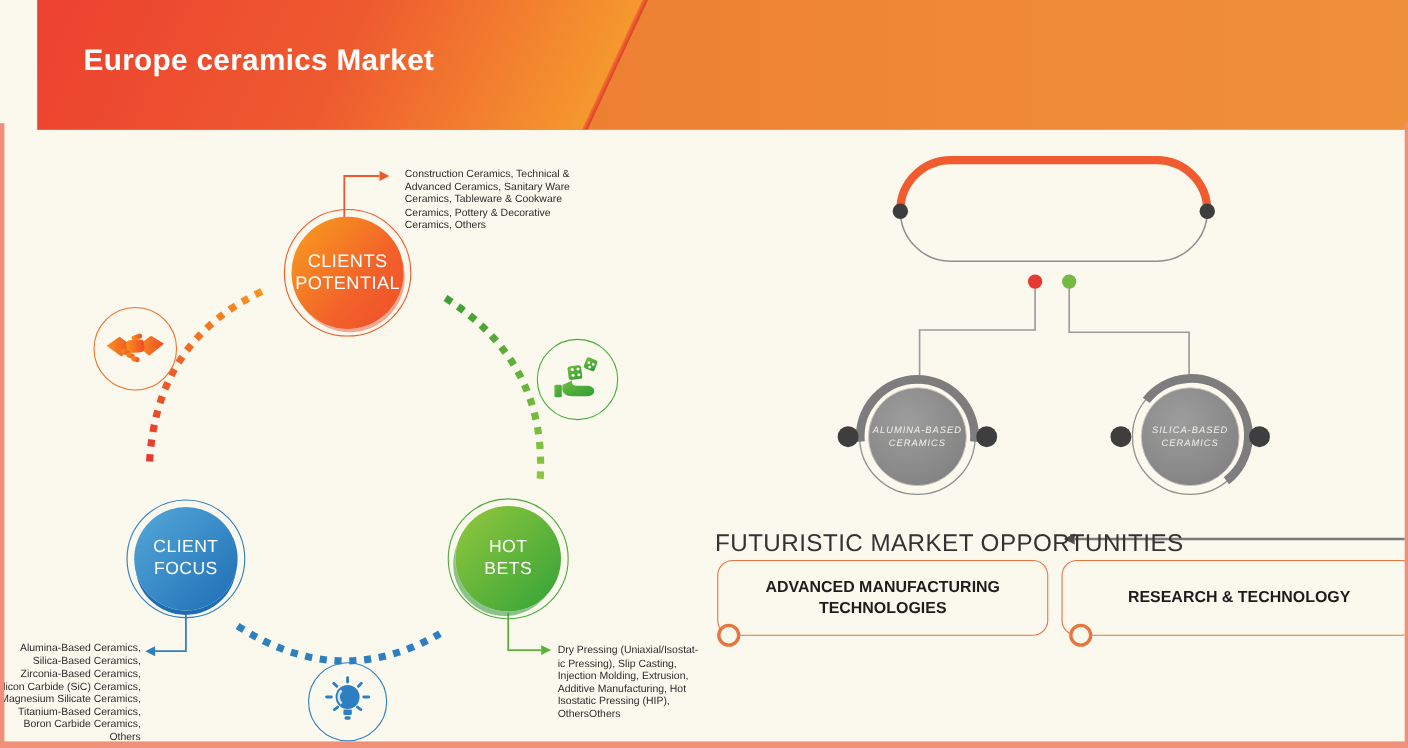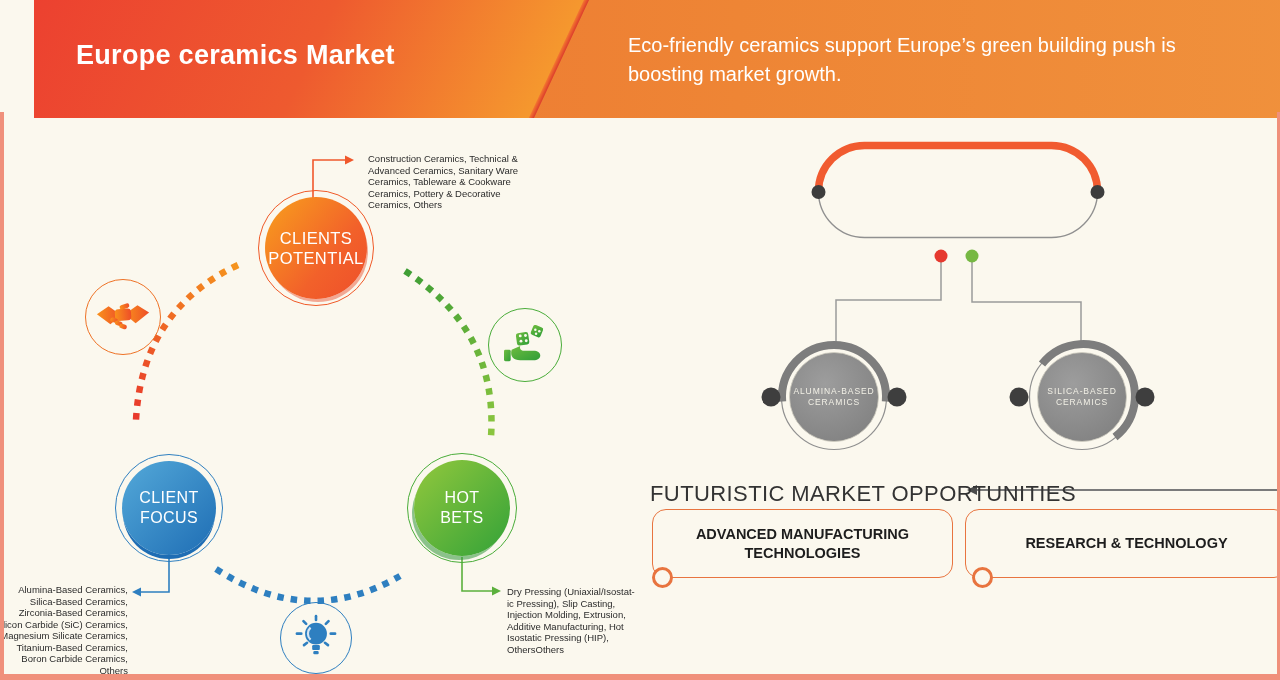--- a/index.html
+++ b/index.html
@@ -56,21 +56,21 @@
   .n-hot { left:507px; top:586px; text-align:left; }
 
   
   .pill { position:absolute; left:832px; top:158px; width:251px; height:68px; border-radius:34px;
           background:linear-gradient(180deg,#f3692e,#ef532f);
           box-shadow:3px 4px 6px rgba(140,50,15,.35);
           display:flex; align-items:center; justify-content:center;
           color:#fff; font-size:22px; font-weight:bold; letter-spacing:.3px; }
 
   .seg-label { position:absolute; width:120px; text-align:center; color:#f2f0e6; font-size:8.5px;
-               line-height:11px; letter-spacing:.9px; white-space:pre-line; }
+               line-height:11px; letter-spacing:.9px; white-space:pre-line;font-style:italic; }
   .l-alumina { left:774px; top:386px; }
   .l-silica { left:1022px; top:386px; }
 
   
   .fut-head { position:absolute; left:650px; top:481px; font-size:22px; color:#333; letter-spacing:.4px; }
   .fut-box { position:absolute; top:509px; height:69px; border:1.6px solid #e8743f; border-radius:14px;
              display:flex; align-items:center; justify-content:center; text-align:center;
              font-size:14.5px; font-weight:bold; color:#1d1d1d; line-height:19px; white-space:pre-line;
              background:#fbf8ee; }
   .fb-1 { left:652px; width:301px; }
@@ -82,22 +82,20 @@
 </style>
 </head>
 <body>
 
 <div id="stage">
 
   <div class="header">
     <div class="hdr-left"></div>
     <div class="hdr-stripe"></div>
     <div class="hdr-title">Europe ceramics Market</div>
-    <div class="hdr-sub">Eco-friendly ceramics support Europe’s green building push is
-boosting market growth.</div>
   </div>
 
   <svg class="overlay" viewBox="0 0 1280 680">
     <defs>
       <linearGradient id="arcOrange" x1="239" y1="266" x2="135" y2="418" gradientUnits="userSpaceOnUse">
         <stop offset="0" stop-color="#f5941e"></stop>
           <stop offset="1" stop-color="#e8382c"></stop>
       </linearGradient>
       <linearGradient id="arcGreen" x1="406" y1="272" x2="492" y2="438" gradientUnits="userSpaceOnUse">
         <stop offset="0" stop-color="#3f9e35"></stop>

